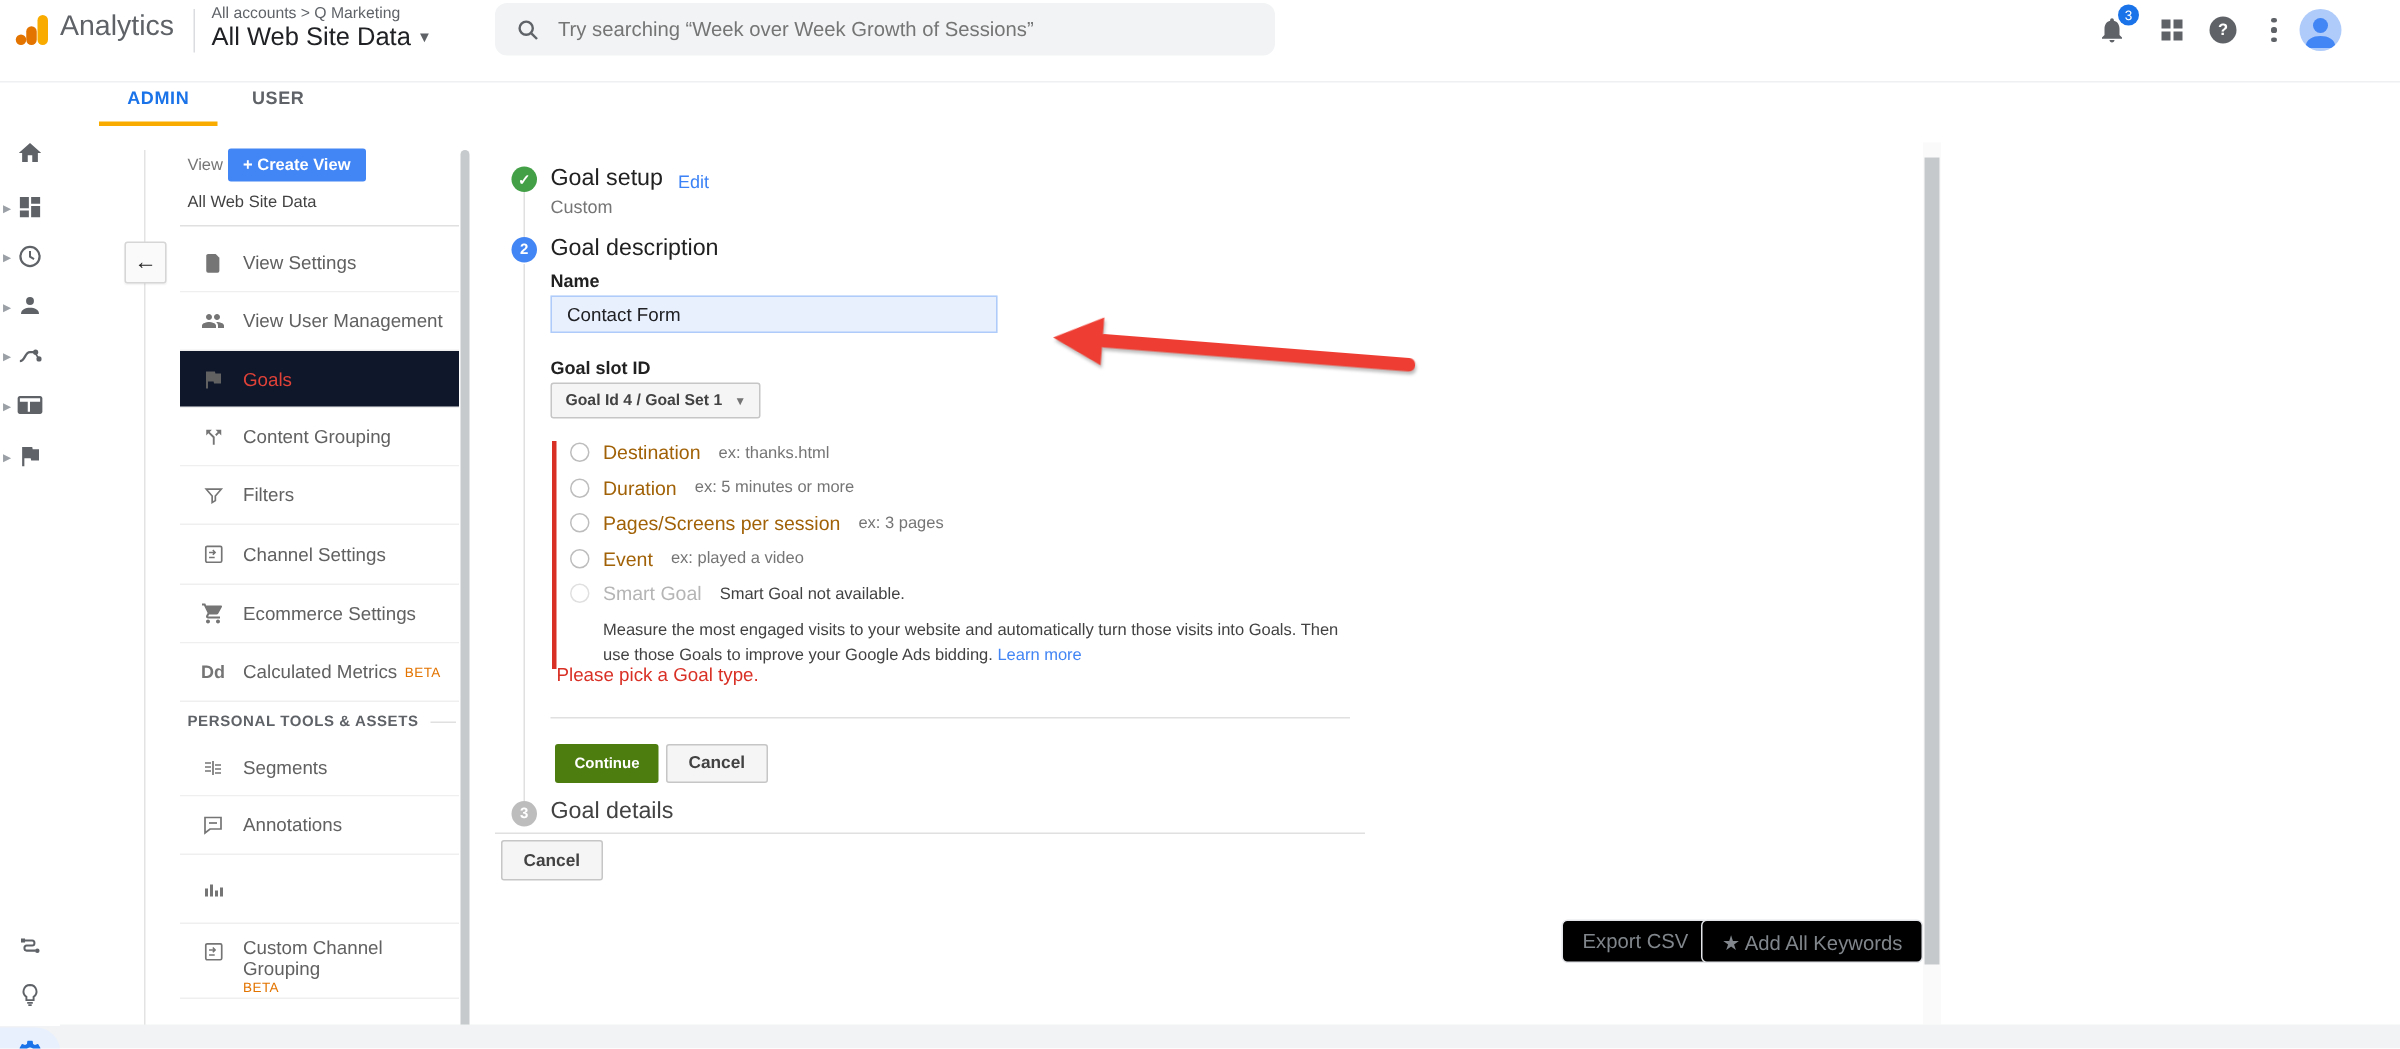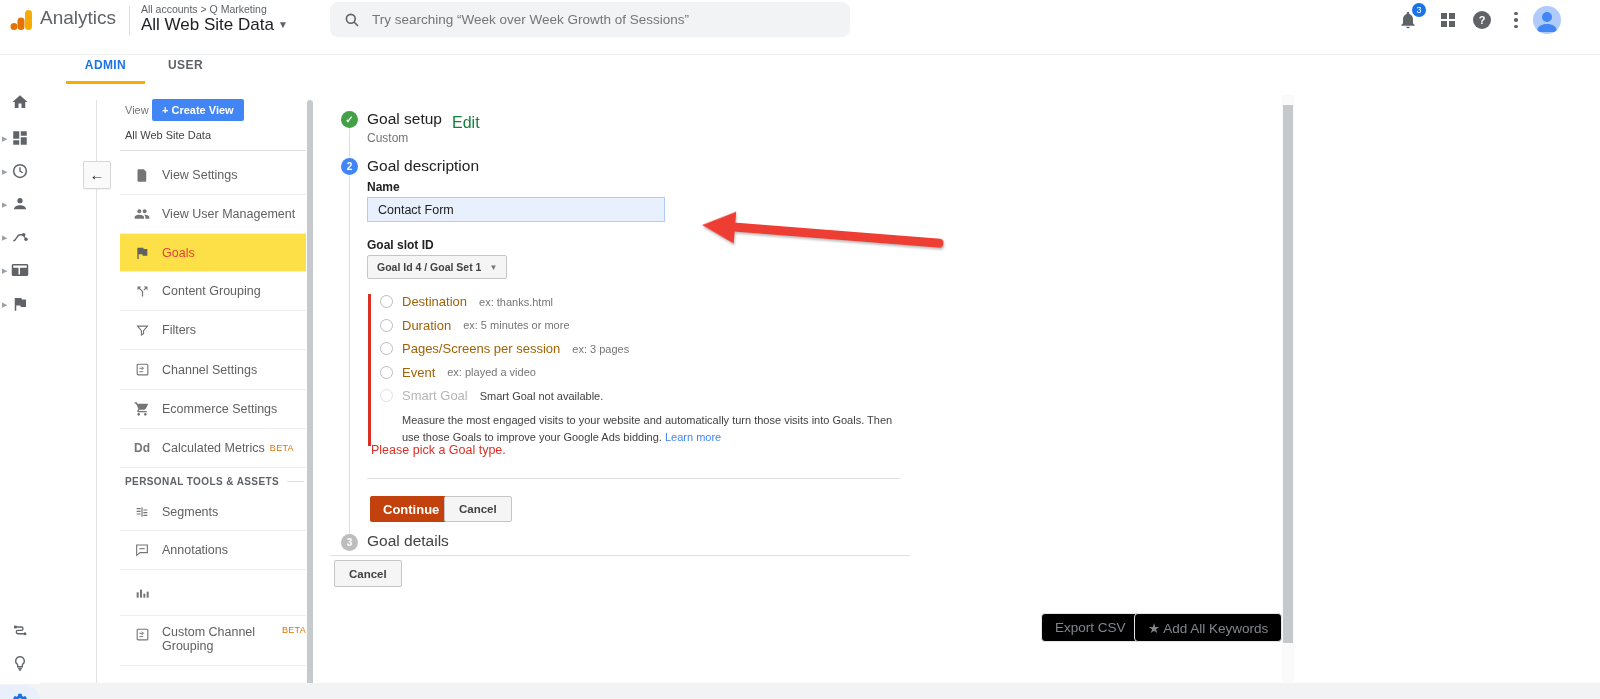--- a/index.html
+++ b/index.html
@@ -39,53 +39,53 @@
   
   .vline { position:absolute; left:96px; top:100px; width:1px; height:588px; background:#e3e3e3; }
   .back-btn { position:absolute; left:83px; top:161px; width:28px; height:28px; background:#fafafa; border:1px solid #d6d6d6; border-radius:2px; font-size:15px; color:#212121; text-align:center; line-height:26px; cursor:pointer; box-shadow:0 1px 1px rgba(0,0,0,.05); }
   .view-label { position:absolute; left:125px; top:104px; font-size:11px; color:#757575; }
   .create-view { position:absolute; left:152px; top:99px; height:22px; padding:0 10px; background:#4285f4; border:none; border-radius:2px; color:#fff; font-size:11px; font-weight:bold; cursor:pointer; font-family:"Liberation Sans",sans-serif; }
   .view-name { position:absolute; left:125px; top:129px; font-size:11px; color:#424242; }
   .menu-div { position:absolute; left:120px; top:150px; width:186px; height:1px; background:#e0e0e0; }
   .menu-item { position:absolute; left:120px; width:186px; display:flex; align-items:center; border-bottom:1px solid #efefef; cursor:pointer; background:#fff; }
   .menu-item .mi-icon { width:16px; margin-left:14px; flex:none; display:flex; justify-content:center; color:#757575; }
   .menu-item .mi-label { margin-left:12px; font-size:12.5px; color:#616161; }
-  .menu-item.selected { background:#fde047; }
+  .menu-item.selected { background:#0f172a; }
   .menu-item.selected .mi-label { color:#e04238; }
   .beta { font-size:9px; color:#e37400; letter-spacing:.3px; }
   .sect-hdr { position:absolute; left:120px; top:468px; width:186px; height:26px; display:flex; align-items:center; }
   .sect-hdr span { margin-left:5px; font-size:10px; font-weight:bold; color:#5f6368; letter-spacing:.4px; }
   .sect-hdr i { flex:1; height:1px; background:#e0e0e0; margin:0 2px 0 8px; }
   .dd-glyph { font-size:12px; font-weight:bold; color:#616161; }
   .menu-scroll { position:absolute; left:307px; top:100px; width:6px; height:586px; background:#c7cacc; border-radius:3px; cursor:pointer; }
 
   
   .step-circle { position:absolute; width:17px; height:17px; border-radius:50%; color:#fff; font-size:10px; font-weight:bold; display:flex; align-items:center; justify-content:center; }
   .connector { position:absolute; left:349px; width:1px; background:#e0e0e0; }
   .h-step { position:absolute; font-size:15.5px; color:#212121; }
-  .edit-link { position:absolute; left:452px; top:114px; font-size:16px; color:#15803d; cursor:pointer; }
+  .edit-link { position:absolute; left:452px; top:114px; font-size:12px; color:#3b82f6; cursor:pointer; }
   .sub-gray { position:absolute; font-size:12px; color:#757575; }
   .fld-label { position:absolute; font-size:12px; font-weight:bold; color:#212121; }
   .name-input { position:absolute; left:367px; top:197px; width:298px; height:25px; background:#e8f0fe; border:1px solid #aecbfa; font-size:12.5px; color:#202124; padding:0 10px; font-family:"Liberation Sans",sans-serif; }
   .slot-dd { position:absolute; left:367px; top:255px; height:24px; padding:0 9px; background:#f5f5f5; border:1px solid #c6c6c6; border-radius:2px; font-size:10.5px; font-weight:bold; color:#424242; display:flex; align-items:center; gap:8px; cursor:pointer; }
   .slot-dd .dd-caret { font-size:8px; color:#757575; }
   .type-block { position:absolute; left:368px; top:294px; border-left:3px solid #d93025; padding-left:9px; width:560px; }
   .type-title { font-size:12px; font-weight:bold; color:#212121; margin-bottom:9px; }
   .radio-row { display:flex; align-items:center; margin-bottom:8.5px; }
   .radio { width:13px; height:13px; border:1.5px solid #bdbdbd; border-radius:50%; background:#fff; flex:none; cursor:pointer; }
   .radio.disabled { border-color:#e0e0e0; cursor:default; }
   .radio-label { font-size:13px; color:#a16207; margin-left:9px; cursor:pointer; }
   .radio-label.disabled { color:#b5b5b5; cursor:default; }
   .radio-hint { font-size:11px; color:#757575; margin-left:12px; }
   .radio-hint.dark { color:#424242; }
   .smart-desc { margin:2px 0 0 22px; width:500px; font-size:11px; color:#424242; line-height:1.55; }
   .learn-more { color:#4285f4; cursor:pointer; }
   .type-error { position:absolute; left:371px; top:443px; font-size:12.5px; color:#d93025; }
   .form-div { position:absolute; height:1px; background:#e0e0e0; }
-  .btn-blue { position:absolute; height:26px; padding:0 13px; background:#c2410c; border:none; border-radius:2px; color:#fff; font-size:13px; font-weight:bold; cursor:pointer; font-family:"Liberation Sans",sans-serif; }
+  .btn-blue { position:absolute; height:26px; padding:0 13px; background:#4d7c0f; border:none; border-radius:2px; color:#fff; font-size:10px; font-weight:bold; cursor:pointer; font-family:"Liberation Sans",sans-serif; }
   .btn-gray { position:absolute; height:26px; padding:0 14px; background:#f5f5f5; border:1px solid #c6c6c6; border-radius:2px; color:#424242; font-size:11.5px; font-weight:bold; cursor:pointer; font-family:"Liberation Sans",sans-serif; }
   .footer-btn { position:absolute; top:613px; height:29px; padding:0 13px; background:#000000; border:1px solid #e3e5e8; border-radius:4px; color:#80868b; font-size:13.5px; cursor:pointer; font-family:"Liberation Sans",sans-serif; }
   .main-scroll-track { position:absolute; left:1282px; top:95px; width:12px; height:588px; background:#fafafa; }
   .main-scroll { position:absolute; left:1283px; top:105px; width:10px; height:538px; background:#c6c9cb; cursor:pointer; }
   .bottom-strip { position:absolute; left:0; top:683px; width:1600px; height:16px; background:#f1f3f4; }
 
   
   .red-arrow { position:absolute; left:702px; top:206px; width:244px; height:40px; transform:rotate(4.5deg); transform-origin:left center; filter:drop-shadow(1px 2px 1px rgba(0,0,0,.25)); z-index:9; }
   .red-arrow .head { position:absolute; left:0; top:3px; width:0; height:0; border-right:33px solid #ee3e33; border-top:16px solid transparent; border-bottom:16px solid transparent; }
   .red-arrow .shaft { position:absolute; left:30px; top:14px; width:212px; height:9px; background:#ee3e33; border-radius:4px; }
@@ -319,21 +319,21 @@
       </svg>
     </span>
 </div>
 <div class="menu-item" style="top:616px;height:50px;align-items:flex-start;padding-top:9px">
   <span class="mi-icon" style="margin-top:2px">
       <svg viewBox="0 0 24 24" width="15" height="15">
         <rect x="3.5" y="3.5" width="17" height="17" rx="1.5" fill="none" stroke="#757575" stroke-width="1.8"></rect>
         <path d="M7 10h6M11 7.5L13.5 10 11 12.5M7 15.5h6" fill="none" stroke="#757575" stroke-width="1.6"></path>
       </svg>
     </span>
-  <span style="display:flex;flex-direction:row;margin-left:12px">
+  <span style="display:flex;flex-direction:column;margin-left:12px">
     <span class="mi-label" style="margin-left:0">Custom Channel Grouping</span>
     <span class="beta">BETA</span>
   </span>
 </div>
 
 <div class="menu-scroll"></div>
 
 <div class="step-circle" style="left:341px;top:111px;background:#43a047">✓</div>
 <div class="connector" style="top:128px;height:30px"></div>
 <div class="h-step" style="left:367px;top:110px">Goal setup</div>

